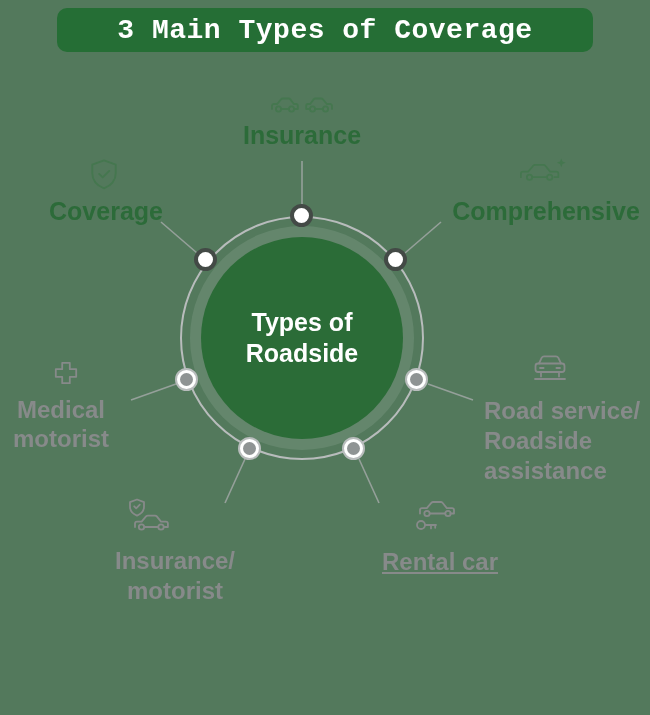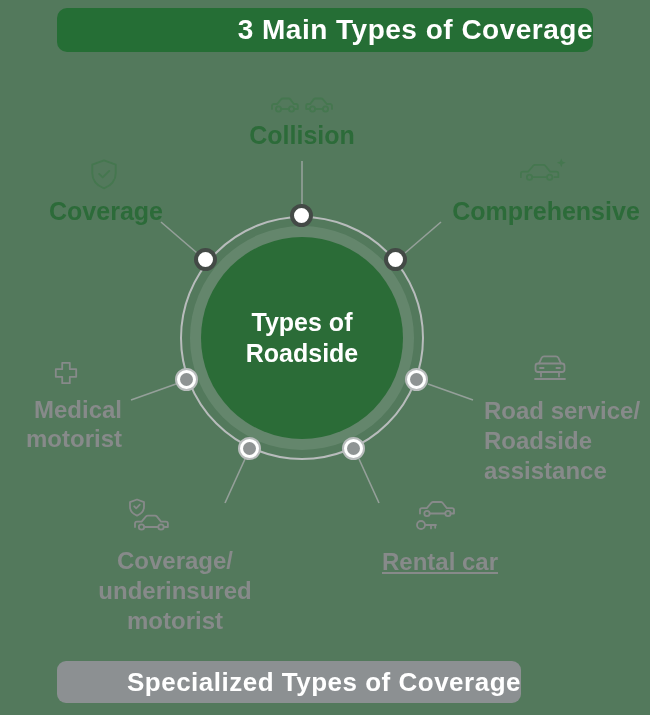--- a/index.html
+++ b/index.html
@@ -2,22 +2,22 @@
 <html><head>
 <meta charset="utf-8">
 <style>
   html, body { margin:0; padding:0; background:#ffffff; }
   .canvas {
     position:relative; width:650px; height:715px; overflow:hidden;
     background:#53795c;
     font-family:"Liberation Sans", sans-serif;
   }
   .banner {
-    position:absolute; display:flex; align-items:center; justify-content:flex-end;
-    color:#ffffff; font-weight:700; letter-spacing:0.5px;
+    position:absolute; display:flex; align-items:center; justify-content:center;
+    color:#ffffff; font-weight:700; letter-spacing:0.5px;font-family:Liberation Mono, monospace;
   }
   .banner-top {
     left:57px; top:8px; width:536px; height:44px; border-radius:10px;
     background:#256e35; font-size:28px;
   }
   .banner-bottom {
     left:57px; top:661px; width:464px; height:42px; border-radius:9px;
     background:#8c9092; font-size:26px;
   }
   .spokes { position:absolute; left:0; top:0; }
@@ -65,21 +65,21 @@
   #icon-liability { left:89px; top:158px; }
   #icon-comprehensive { left:518px; top:156px; }
   #icon-medical { left:53px; top:360px; }
   #icon-road { left:531px; top:350px; }
   #icon-uninsured { left:126px; top:497px; }
   #icon-rental { left:412px; top:497px; }
 
   #lbl-collision { left:202px; top:121px; width:200px; text-align:center; }
   #lbl-liability { left:26px; top:197px; width:160px; text-align:center; }
   #lbl-comprehensive { left:436px; top:197px; width:220px; text-align:center; }
-  #lbl-medical { left:0px; top:395px; width:122px; text-align:right; line-height:29px; }
+  #lbl-medical { left:0px; top:395px; width:122px; text-align:center; line-height:29px; }
   #lbl-road { left:484px; top:396px; width:170px; text-align:left; }
   #lbl-uninsured { left:75px; top:546px; width:200px; text-align:center; }
   #lbl-rental { left:360px; top:547px; width:160px; text-align:center;text-decoration:underline; }
 </style>
 </head>
 <body>
 
 <div class="canvas">
 
   <div class="banner banner-top">
@@ -173,40 +173,36 @@
     <svg width="46" height="36" viewBox="0 0 46 36" fill="none" stroke="currentColor" stroke-width="1.8" stroke-linecap="round" stroke-linejoin="round">
       <path d="M8,16.5 v-3.4 c0-1.1,0.9-2,2-2 h4.8 l4.5-5.3 c0.5-0.5,1.1-0.8,1.8-0.8 h7.6 c0.7,0,1.4,0.3,1.8,0.8 l4.3,5.3 h5.2 c1.1,0,2,0.9,2,2 V16.5 h-3.6"></path>
       <circle cx="15" cy="16.5" r="2.7"></circle>
       <circle cx="36" cy="16.5" r="2.7"></circle>
       <path d="M18,16.5 h15"></path>
       <circle cx="9" cy="28" r="4"></circle>
       <path d="M13,28 h11 M19,28 v3.4 M23.2,28 v2.8"></path>
     </svg>
   </div>
 
-  <div class="label label-main" id="lbl-collision">Collision</div>
+  <div class="label label-main" id="lbl-collision">Insurance</div>
   <div class="label label-main" id="lbl-liability">Coverage</div>
   <div class="label label-main" id="lbl-comprehensive">Comprehensive</div>
 
   <div class="label label-spec" id="lbl-medical">
     <div>Medical</div>
     <div>motorist</div>
   </div>
 
   <div class="label label-spec" id="lbl-road">
     <div>Road service/</div>
     <div>Roadside</div>
     <div>assistance</div>
   </div>
 
   <div class="label label-spec" id="lbl-uninsured">
-    <div>Coverage/</div>
-    <div>underinsured</div>
+    <div>Insurance/</div>
     <div>motorist</div>
   </div>
 
   <div class="label label-spec" id="lbl-rental">Rental car</div>
 
-  <div class="banner banner-bottom">
-    <span>Specialized Types of  Coverage</span>
-  </div>
 
 </div>
 
 </body></html>

